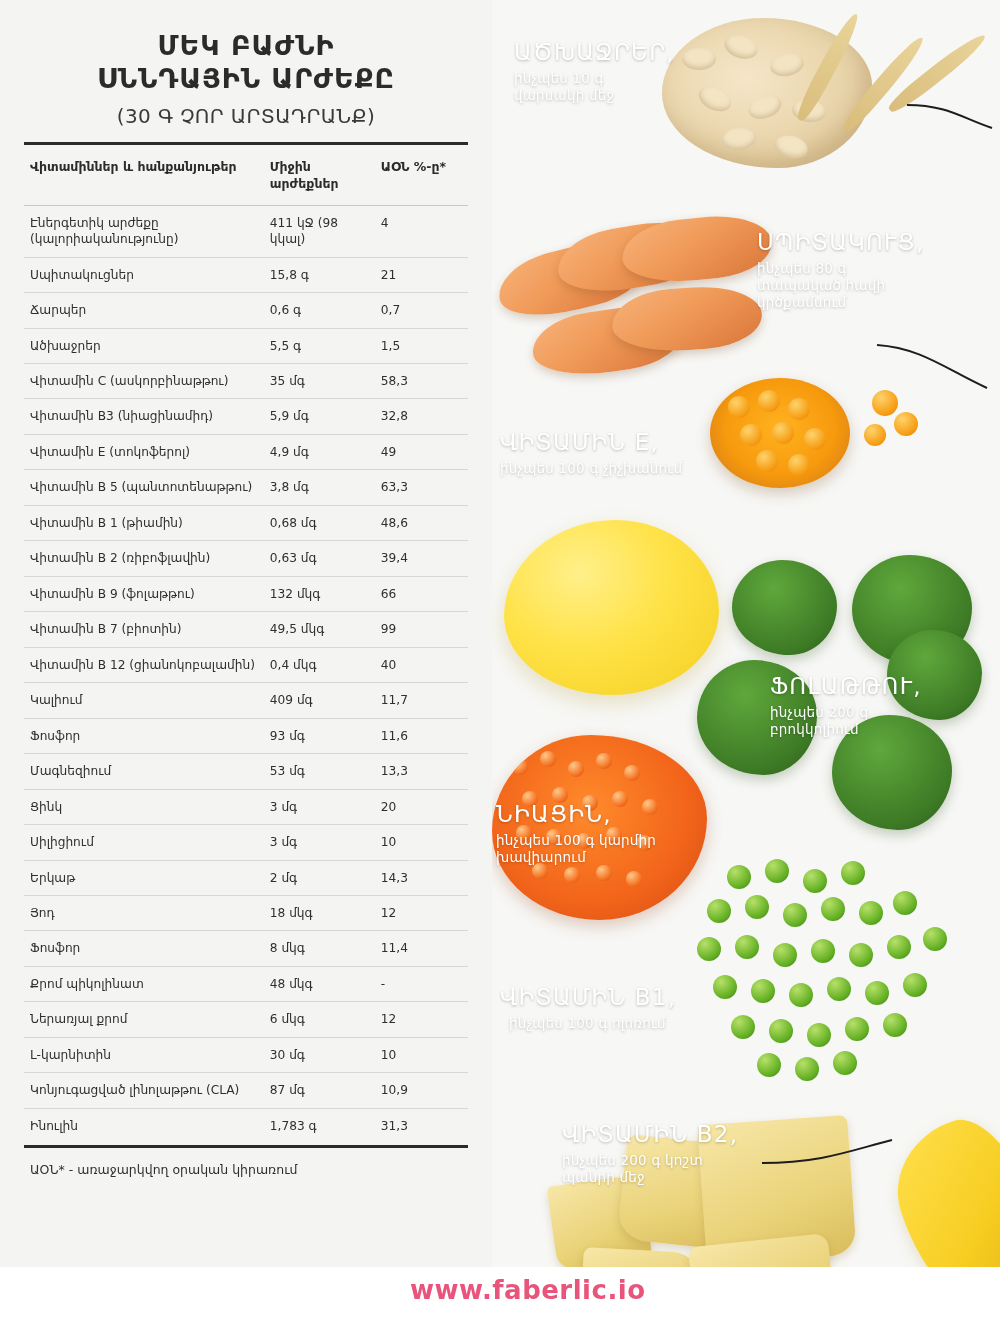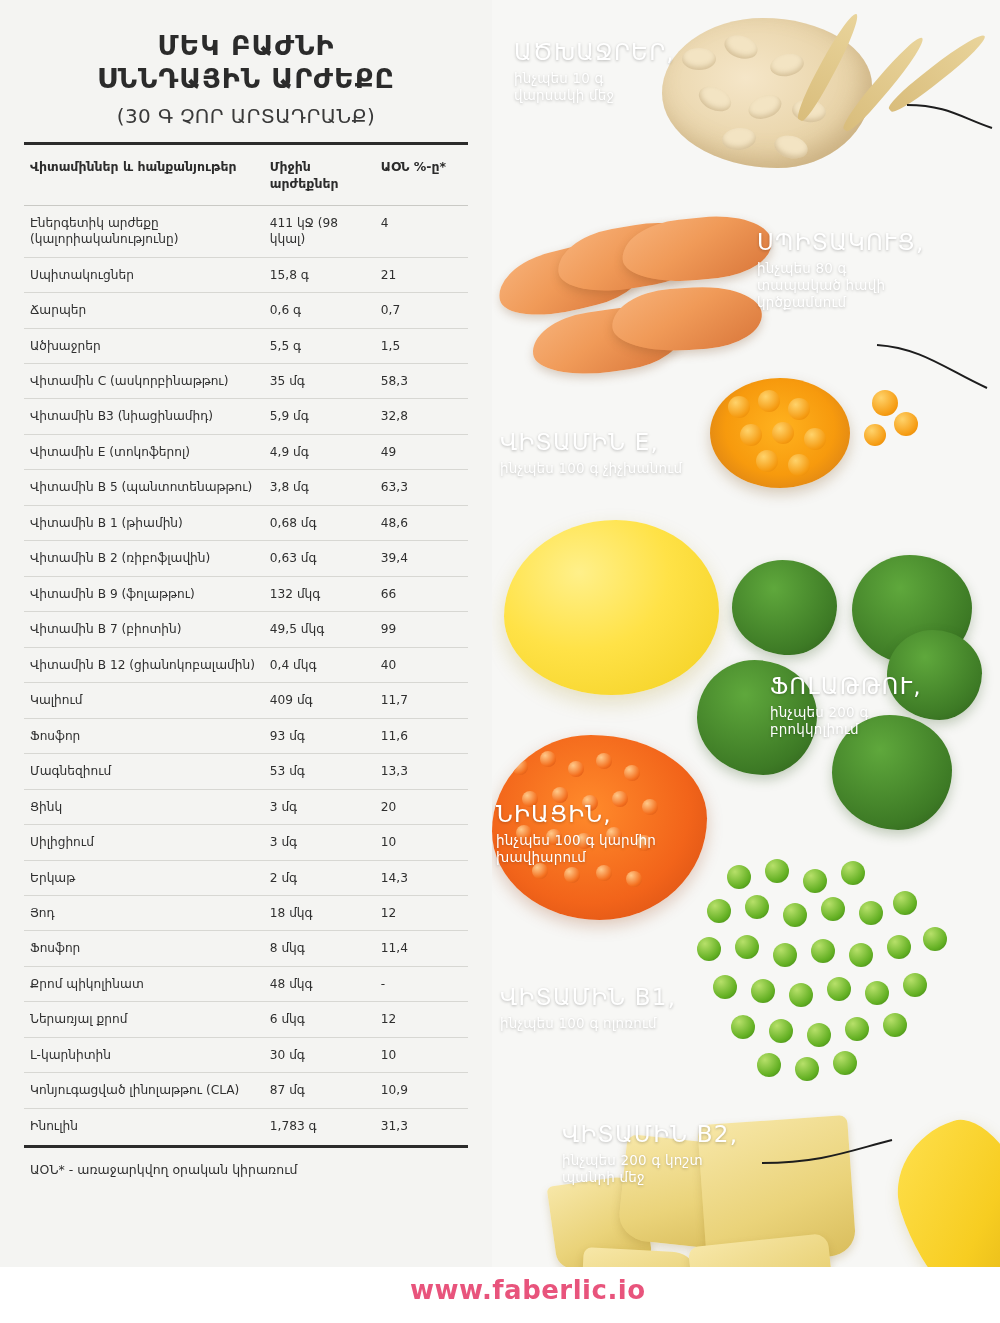--- a/index.html
+++ b/index.html
@@ -540,21 +540,21 @@
     </div>
 
     <div class="callout" style="left:4px;top:800px;width:250px;">
       <div class="ttl">ՆԻԱՑԻՆ,</div>
       <div class="sub" style="white-space:pre-line;">ինչպես 100 գ կարմիր
 խավիարում</div>
     </div>
 
     <div class="callout" style="left:8px;top:983px;width:280px;">
       <div class="ttl">ՎԻՏԱՄԻՆ B1,</div>
-      <div class="sub" style="white-space:pre-line;">ինչպես 100 գ ոլոռում</div>
+      <div class="sub" style="white-space:pre-line;margin-left:9px;">ինչպես 100 գ ոլոռում</div>
     </div>
 
     <div class="callout" style="left:70px;top:1120px;width:250px;">
       <div class="ttl">ՎԻՏԱՄԻՆ B2,</div>
       <div class="sub" style="white-space:pre-line;">ինչպես 200 գ կոշտ
 պանրի մեջ</div>
     </div>
   </div>
 
   <div class="bottom-strip"></div>

